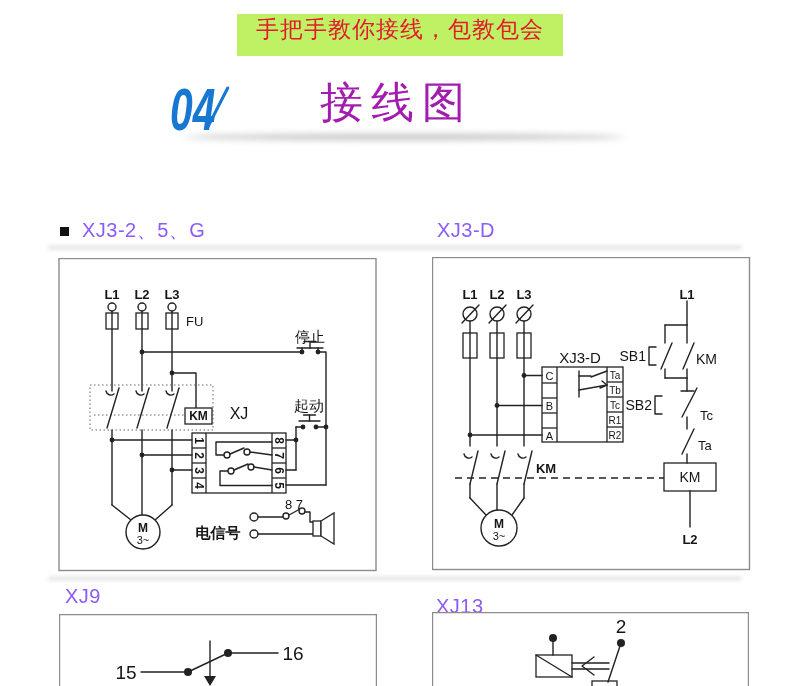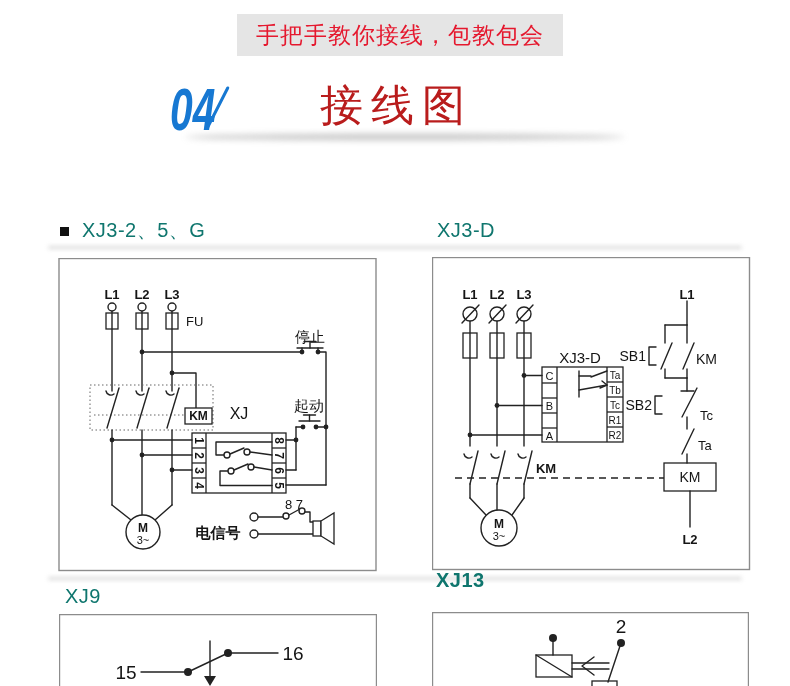--- a/index.html
+++ b/index.html
@@ -1,33 +1,33 @@
 <!DOCTYPE html>
 <html><head>
 <meta charset="utf-8">
 <style>
   html,body{margin:0;padding:0;}
   body{width:790px;height:686px;background:#ffffff;overflow:hidden;position:relative;
        font-family:"Liberation Sans","DejaVu Sans",sans-serif;}
   .abs{position:absolute;}
   
-  .banner{left:237px;top:14px;width:326px;height:42px;background:#e5e5e5;
-          display:flex;align-items:center;justify-content:center;}
+  .banner{left:237px;top:14px;width:326px;height:42px;background:#bef264;
+          display:flex;align-items:flex-start;justify-content:center;}
   .banner-text{color:#e5182e;font-size:23px;letter-spacing:1px;font-weight:500;}
   
   .title-shadow{left:185px;top:134px;width:440px;height:6px;background:rgba(120,120,120,.45);
                 border-radius:50%;filter:blur(3px);}
   .soft-line{height:3px;background:rgba(150,150,150,.35);border-radius:2px;filter:blur(2px);}
   .hdr-number{left:170px;top:80px;color:#1778d2;font-size:60px;font-weight:bold;font-style:italic;
               transform:scaleX(.68);transform-origin:left top;line-height:1;}
   .hdr-slash{left:216px;top:84px;width:3px;height:48px;background:#1778d2;border-radius:2px;
              transform:rotate(27deg);}
-  .hdr-title{left:320px;top:84px;color:#b91c1c;font-size:43px;letter-spacing:8px;line-height:1;}
+  .hdr-title{left:320px;top:84px;color:#a21caf;font-size:43px;letter-spacing:8px;line-height:1;font-family:Liberation Mono, monospace;}
   
-  .sec-label{color:#0f766e;font-size:20px;letter-spacing:.5px;line-height:1;}
+  .sec-label{color:#8b5cf6;font-size:20px;letter-spacing:.5px;line-height:1;}
   .bullet{left:60px;top:227px;width:9px;height:9px;background:#111;}
   
   svg{position:absolute;overflow:hidden;}
   .w{stroke:#222;stroke-width:1.4;fill:none;stroke-linecap:round;stroke-linejoin:round;}
   .bx{stroke:#222;stroke-width:1.3;fill:none;}
   .fw{stroke:#222;stroke-width:1.3;fill:#fff;}
   .brd{stroke:#8c8c8c;stroke-width:1.4;fill:none;}
   .dot{fill:#222;stroke:none;}
   .oc{fill:#fff;stroke:#222;stroke-width:1.4;}
   .ds{stroke:#222;stroke-width:1.3;fill:none;stroke-dasharray:7 5;}
@@ -58,21 +58,21 @@
 <div class="abs soft-line" style="left:48px;top:577px;width:694px;"></div>
 
 <div class="abs hdr-number">04</div>
 <div class="abs hdr-slash"></div>
 <div class="abs hdr-title">接线图</div>
 
 <div class="abs bullet"></div>
 <div class="abs sec-label" style="left:82px;top:220px;">XJ3-2、5、G</div>
 <div class="abs sec-label" style="left:437px;top:220px;">XJ3-D</div>
 <div class="abs sec-label" style="left:65px;top:586px;">XJ9</div>
-<div class="abs sec-label" style="left:436px;top:570px;font-weight:bold;">XJ13</div>
+<div class="abs sec-label" style="left:436px;top:596px;">XJ13</div>
 
 <svg style="left:58px;top:258px;" width="319" height="314" viewBox="0 0 319 314">
   <rect x="1" y="0.5" width="317" height="312" class="brd"></rect>
 
   <g>
     <text x="54" y="36" class="t13b cen">L1</text>
     <text x="84" y="36" class="t13b cen">L2</text>
     <text x="114" y="36" class="t13b cen">L3</text>
     <line x1="54" y1="53" x2="54" y2="133" class="w"></line>
     <line x1="84" y1="53" x2="84" y2="133" class="w"></line>

